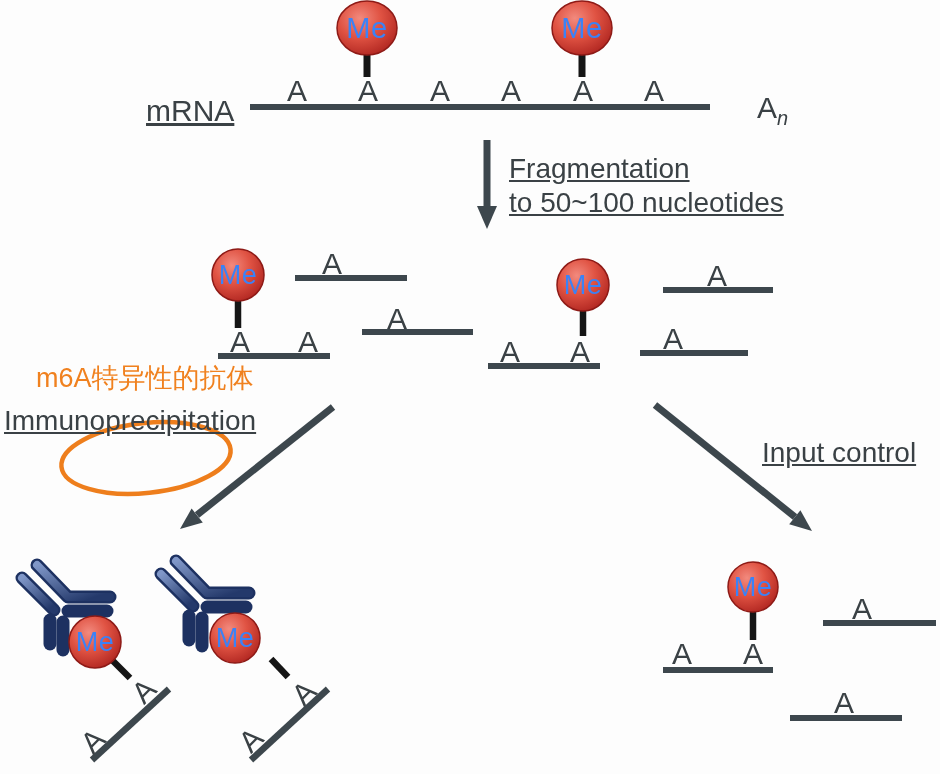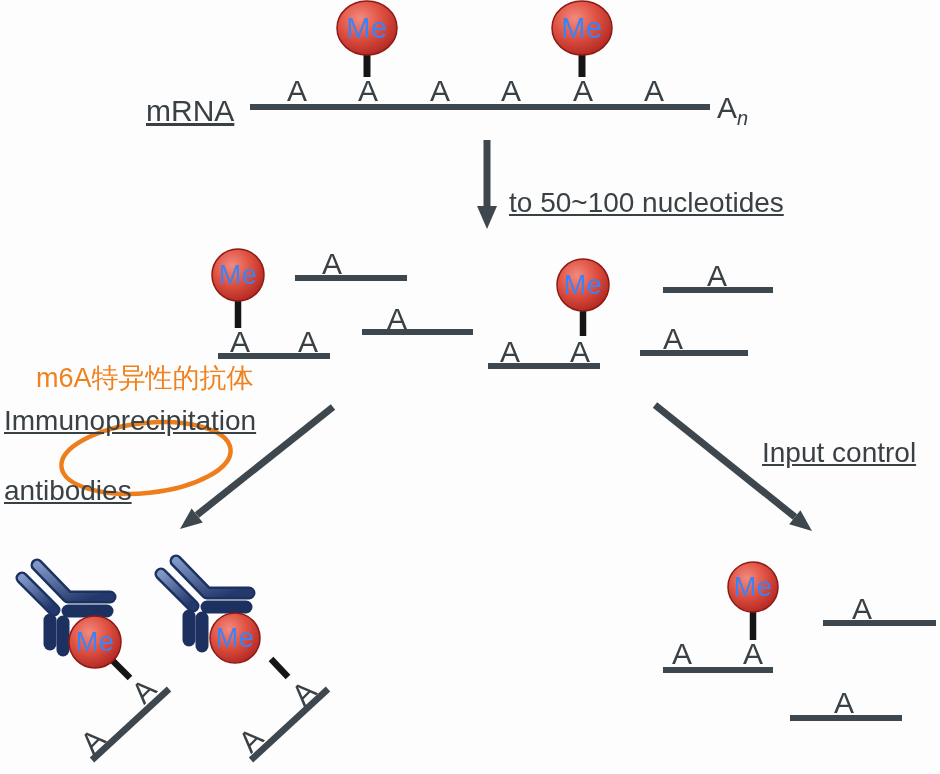--- a/index.html
+++ b/index.html
@@ -31,21 +31,21 @@
   .me.big{font-size:29px;}
   .txt{
     position:absolute;
     font-size:28px;
     color:#3a4145;
     white-space:nowrap;
     line-height:1.15;
     text-decoration:underline;
   }
   .mrna{font-size:30px;}
-  .polyA{position:absolute;font-size:30px;color:#3a4145;line-height:1;}
+  .polyA{position:absolute;font-size:30px;color:#3a4145;line-height:1;margin-left:40px;}
   .polyA sub{font-size:20px;font-style:italic;line-height:0;}
   .txt sup{font-size:17px;vertical-align:8px;}
   .cn{
     position:absolute;
     font-size:27px;
     font-weight:normal;
     color:#f0811f;
     white-space:nowrap;
     line-height:1;
     font-family:"Liberation Sans","DejaVu Sans",sans-serif;
@@ -160,34 +160,34 @@
   <span class="glyph" style="left:654px;top:91px">A</span>
 
   <span class="me big" style="left:367px;top:28px">Me</span>
   <span class="me big" style="left:582px;top:28px">Me</span>
   <span class="me" style="left:238px;top:275px">Me</span>
   <span class="me" style="left:583px;top:285px">Me</span>
   <span class="me" style="left:95px;top:642px">Me</span>
   <span class="me" style="left:235px;top:638px">Me</span>
   <span class="me" style="left:753px;top:587px">Me</span>
 
+  <span class="txt" style="left:509px;top:153px">Fragmentation</span>
   <span class="txt" style="left:509px;top:187px">to 50~100 nucleotides</span>
 
   <span class="glyph" style="left:240px;top:342px">A</span>
   <span class="glyph" style="left:308px;top:342px">A</span>
   <span class="glyph" style="left:332px;top:264px">A</span>
   <span class="glyph" style="left:397px;top:319px">A</span>
   <span class="glyph" style="left:510px;top:352px">A</span>
   <span class="glyph" style="left:580px;top:352px">A</span>
   <span class="glyph" style="left:717px;top:276px">A</span>
   <span class="glyph" style="left:673px;top:339px">A</span>
 
   <span class="cn" style="left:36px;top:365px">m6A特异性的抗体</span>
   <span class="txt" style="left:4px;top:405px">Immunoprecipitation</span>
-  <span class="txt" style="left:4px;top:475px">antibodies</span>
 
   <span class="txt" style="left:762px;top:437px">Input control</span>
 
   <span class="glyph rot" style="left:144px;top:691px">A</span>
   <span class="glyph rot" style="left:93px;top:741px">A</span>
   <span class="glyph rot" style="left:304px;top:693px">A</span>
   <span class="glyph rot" style="left:251px;top:740px">A</span>
 
   <span class="glyph" style="left:682px;top:654px">A</span>
   <span class="glyph" style="left:753px;top:654px">A</span>

